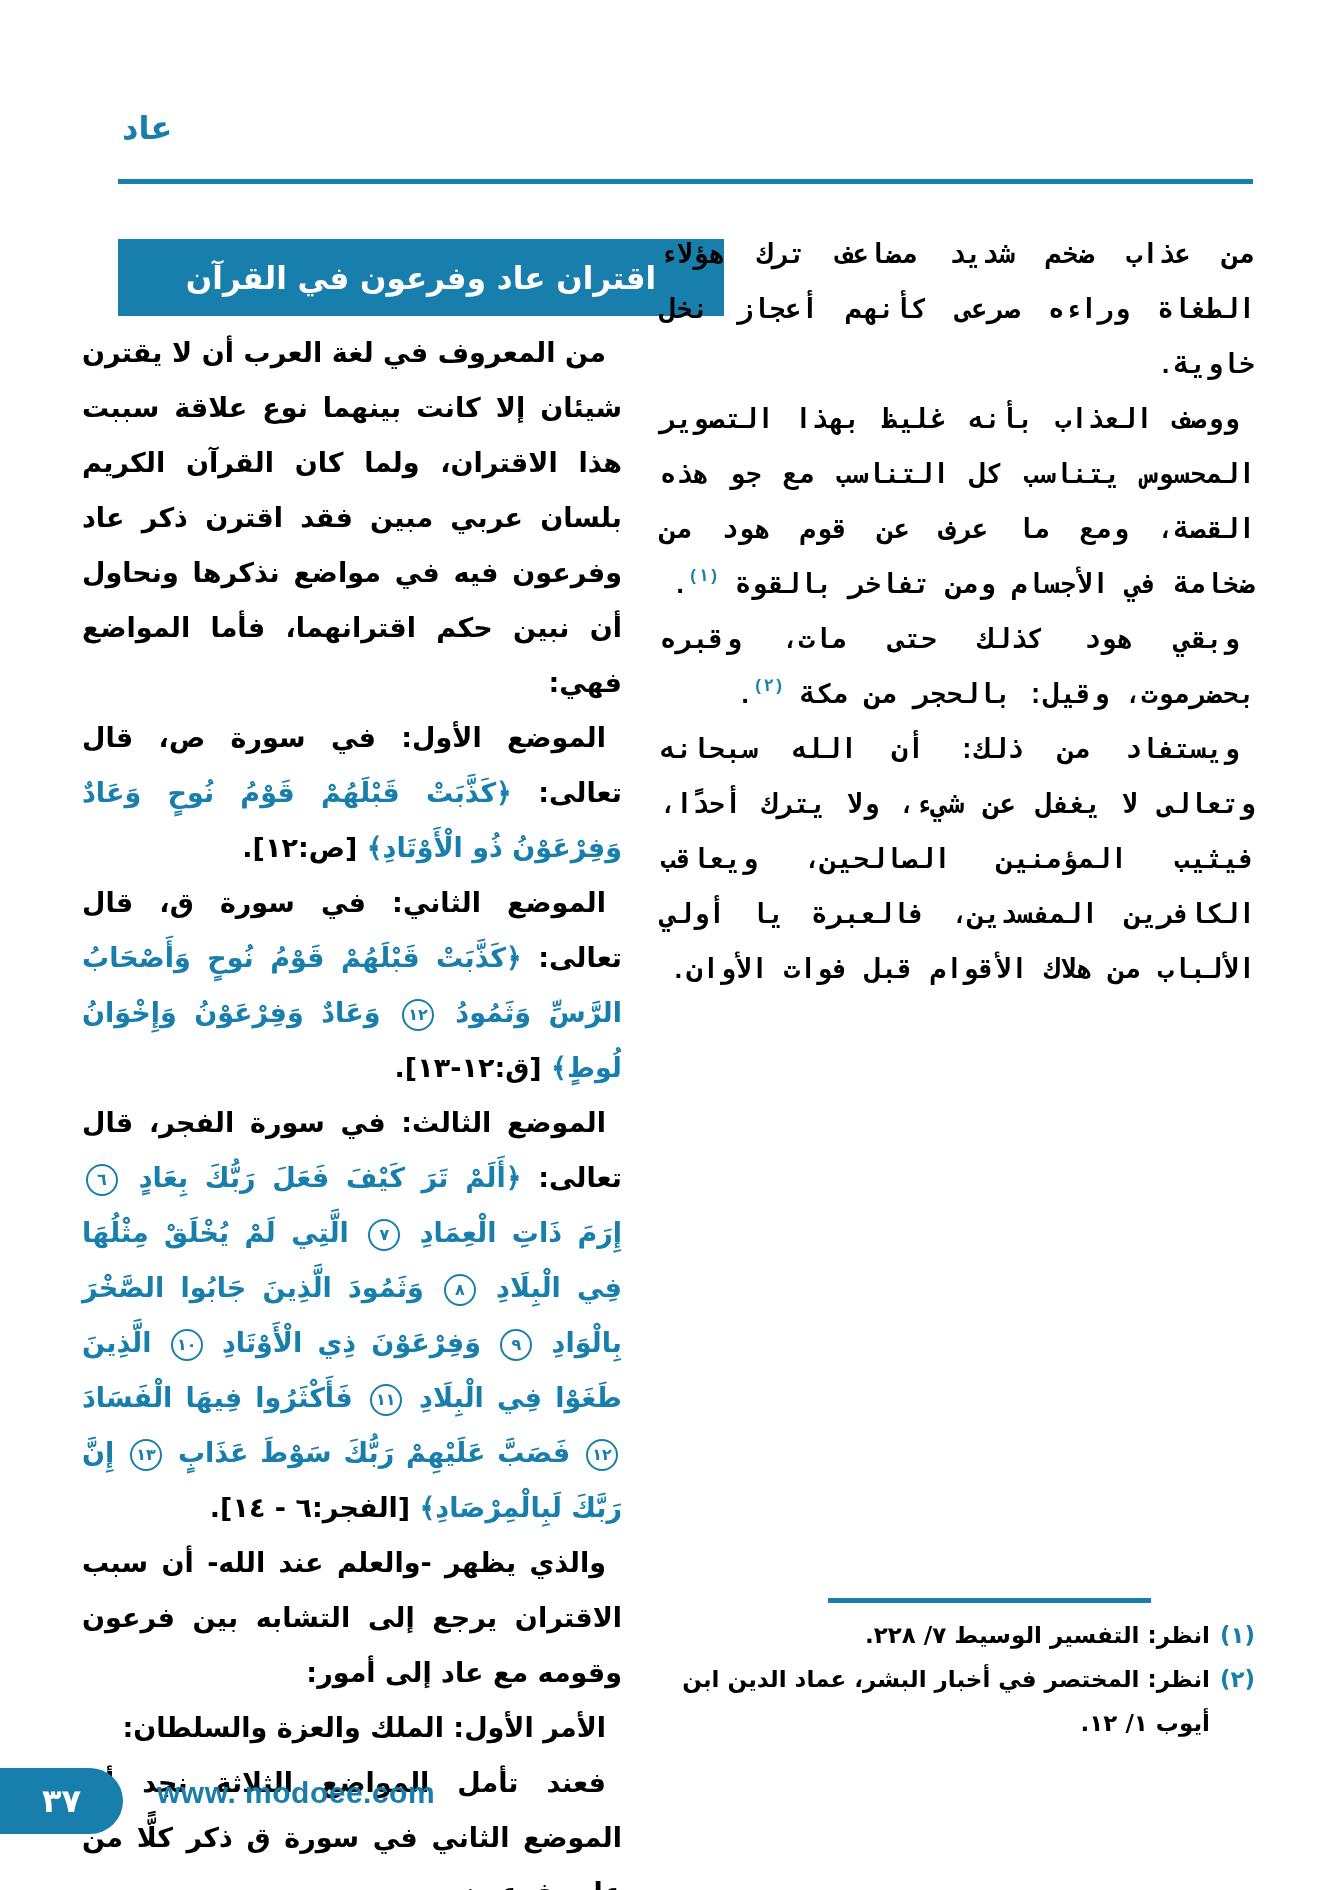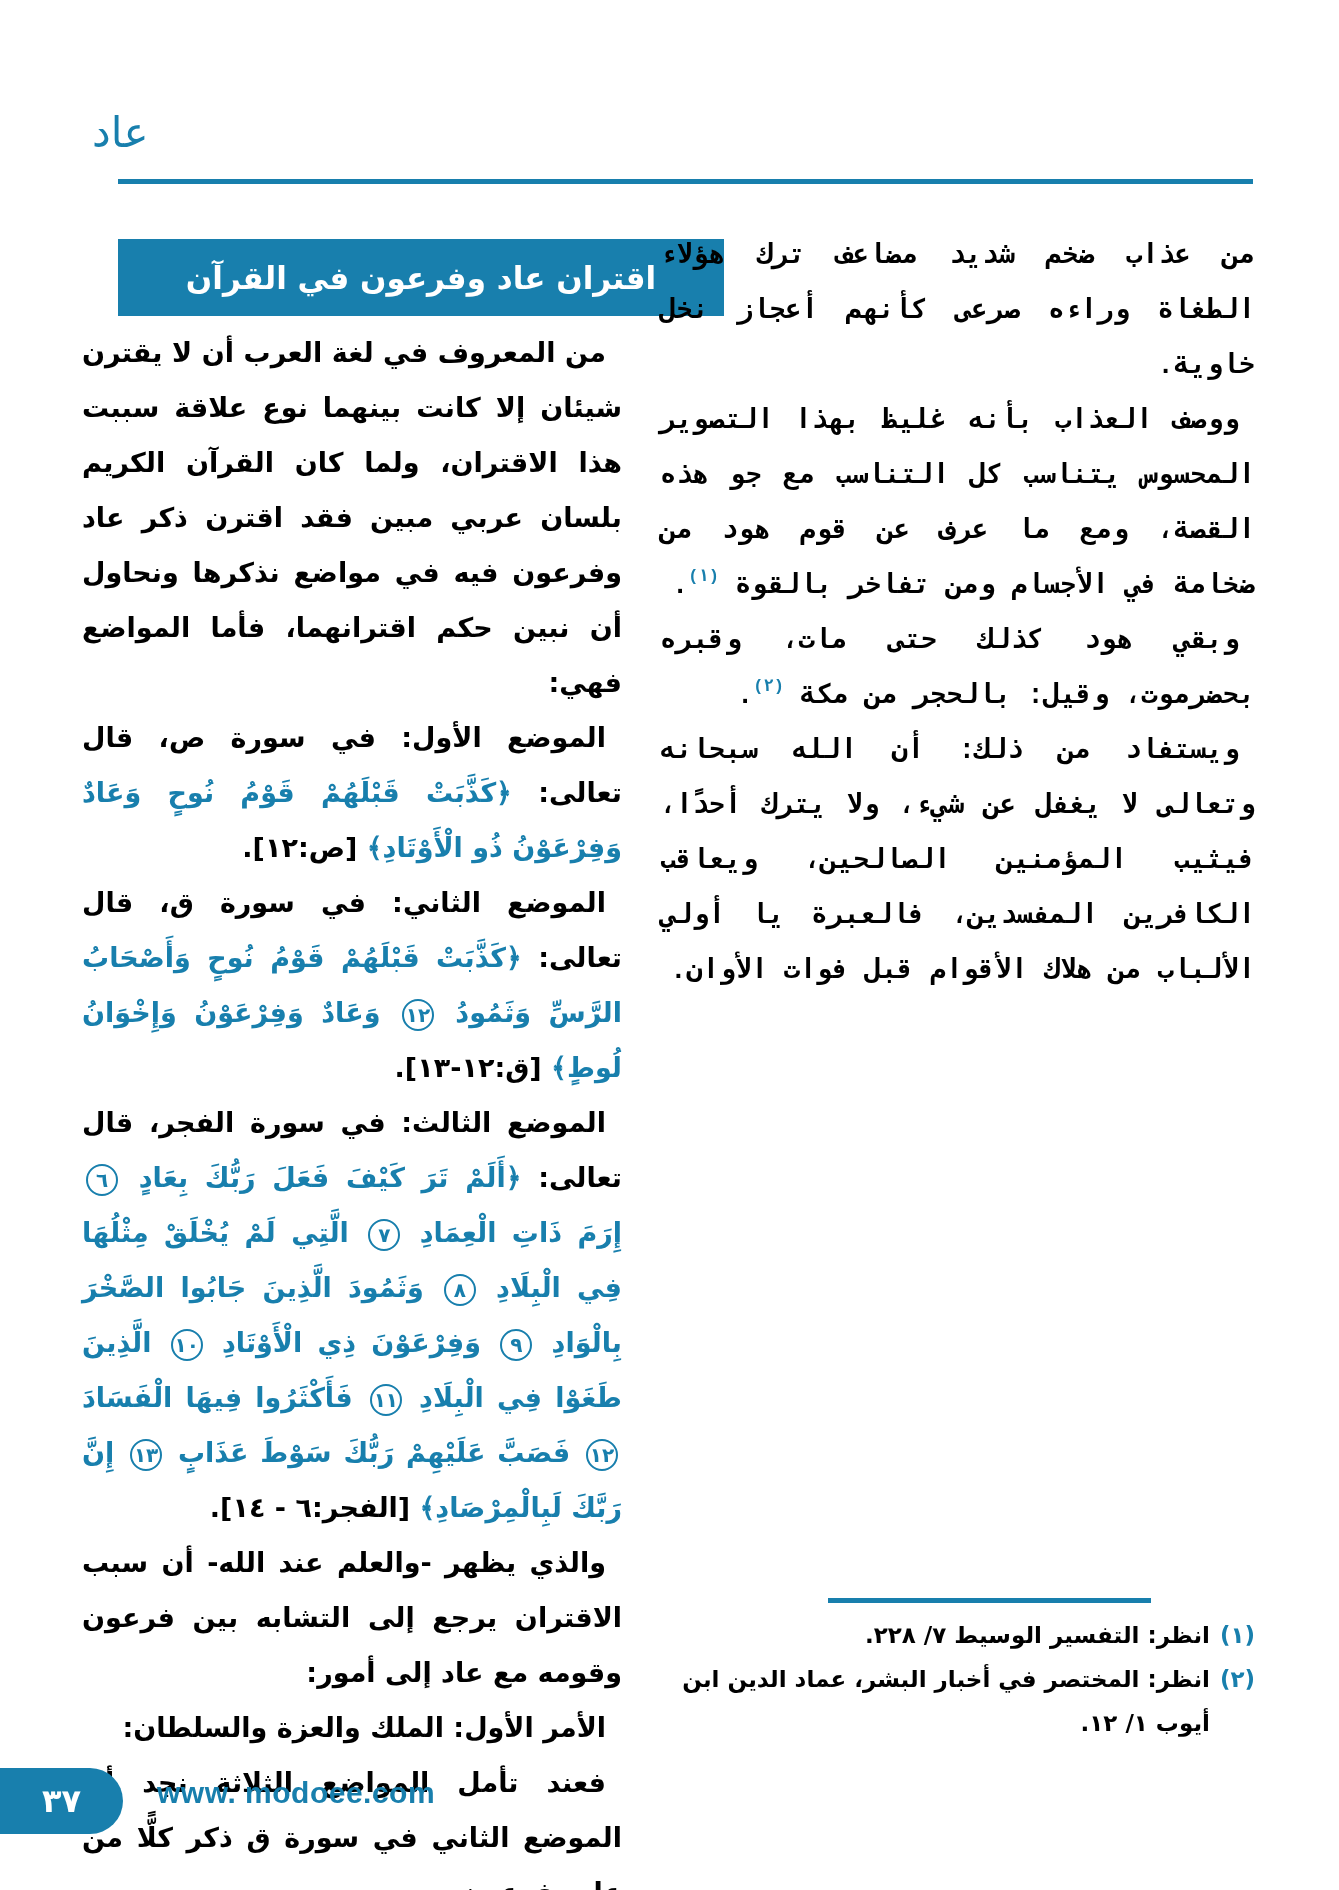--- a/index.html
+++ b/index.html
@@ -11,25 +11,25 @@
     height: 1890px;
     margin: 0 auto;
     background: #ffffff;
     overflow: hidden;
     direction: rtl;
     font-family: "DejaVu Sans", sans-serif;
     color: #000;
   }
   .running-head {
     position: absolute;
-    left: 92px;
+    left: 122px;
     top: 112px;
     color: var(--accent);
-    font-size: 42px;
-    font-weight: normal;
+    font-size: 32px;
+    font-weight: bold;
     line-height: 1;
   }
   .header-rule {
     position: absolute;
     left: 118px;
     top: 179px;
     width: 1135px;
     height: 5px;
     background: var(--accent);
   }
@@ -70,21 +70,21 @@
     line-height: 0;
   }
   .verse-num {
     display: inline-block;
     width: 32px;
     height: 32px;
     line-height: 28px;
     border: 2px solid var(--accent);
     border-radius: 50%;
     color: var(--accent);
-    font-size: 20px;
+    font-size: 16px;
     text-align: center;
     vertical-align: middle;
     margin: 0 4px;
     text-indent: 0;
   }
   .footnotes {
     position: absolute;
     left: 660px;
     top: 1598px;
     width: 595px;

